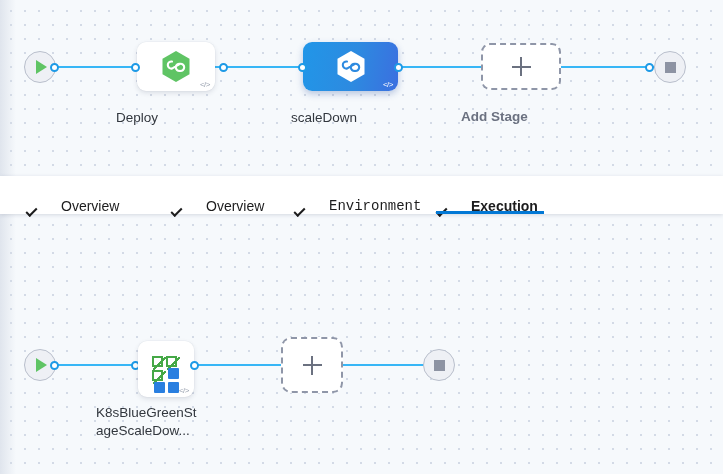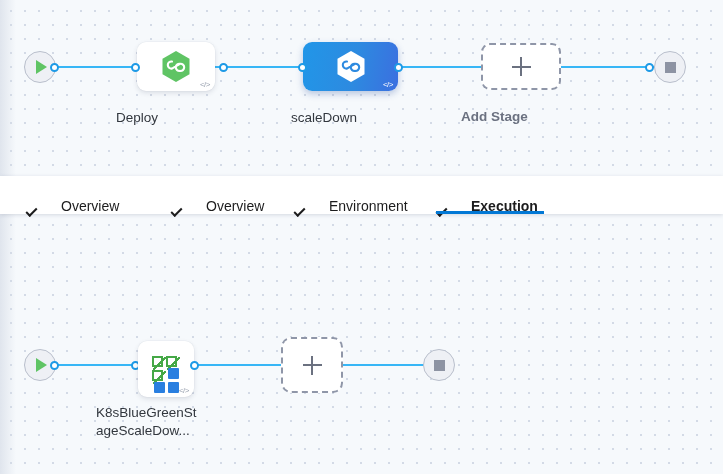--- a/index.html
+++ b/index.html
@@ -190,21 +190,21 @@
 
   <div class="tabbar">
     <div class="tab" style="left:26px;">
       <span class="check"></span>
       <span>Overview</span>
     </div>
     <div class="tab" style="left:171px;">
       <span class="check"></span>
       <span>Overview</span>
     </div>
-    <div class="tab" style="left:294px;">
+    <div class="tab" style="left:294px;font-family:Liberation Mono, monospace;">
       <span class="check"></span>
       <span>Environment</span>
     </div>
     <div class="tab active" style="left:436px; padding-right:6px;">
       <span class="check"></span>
       <span>Execution</span>
     </div>
   </div>
 
   <div class="canvas canvas-step">

